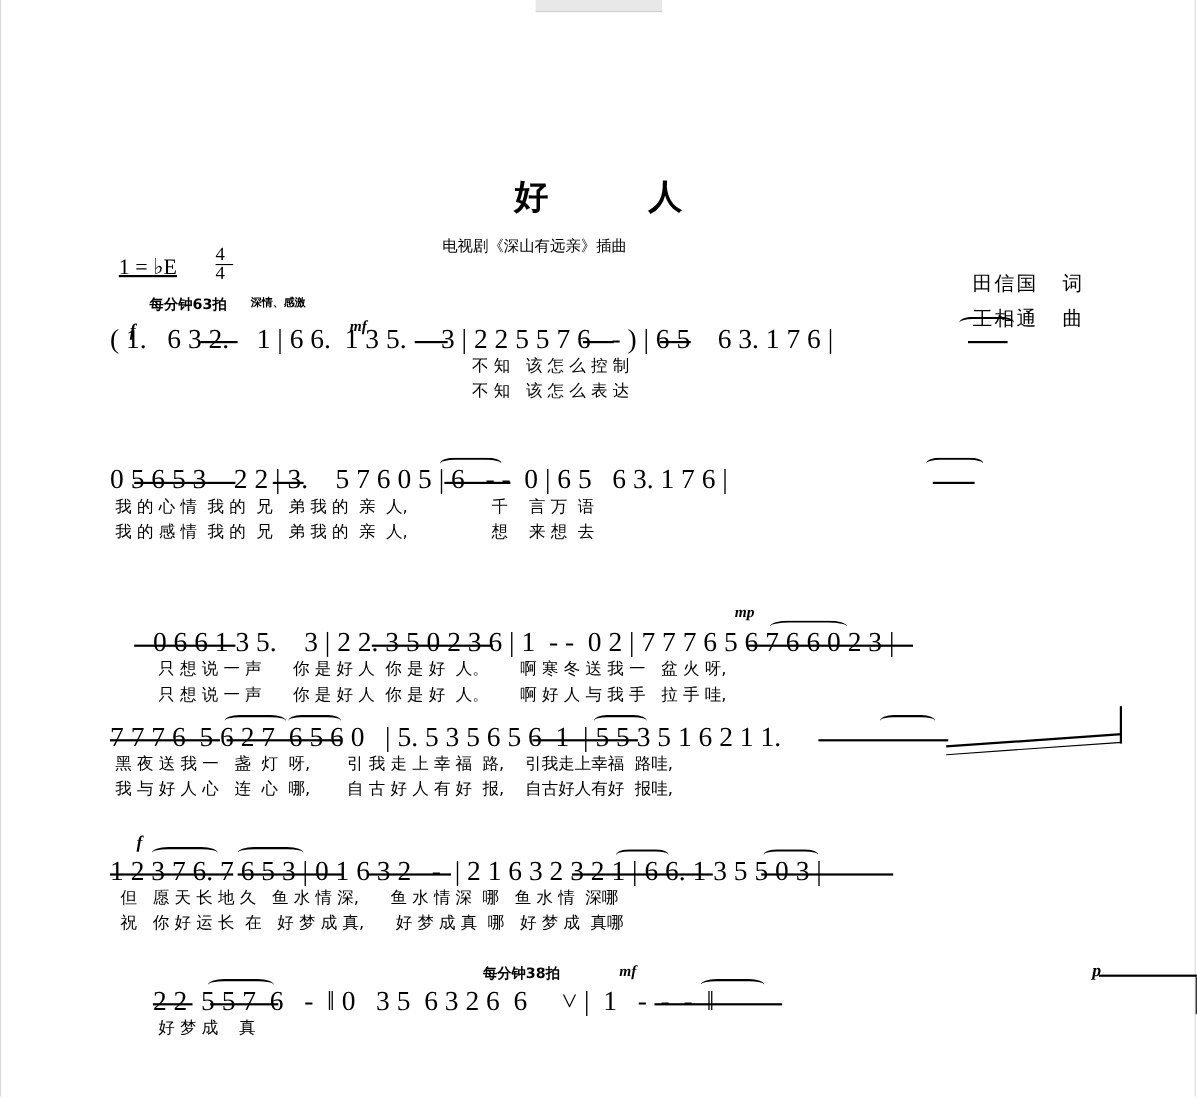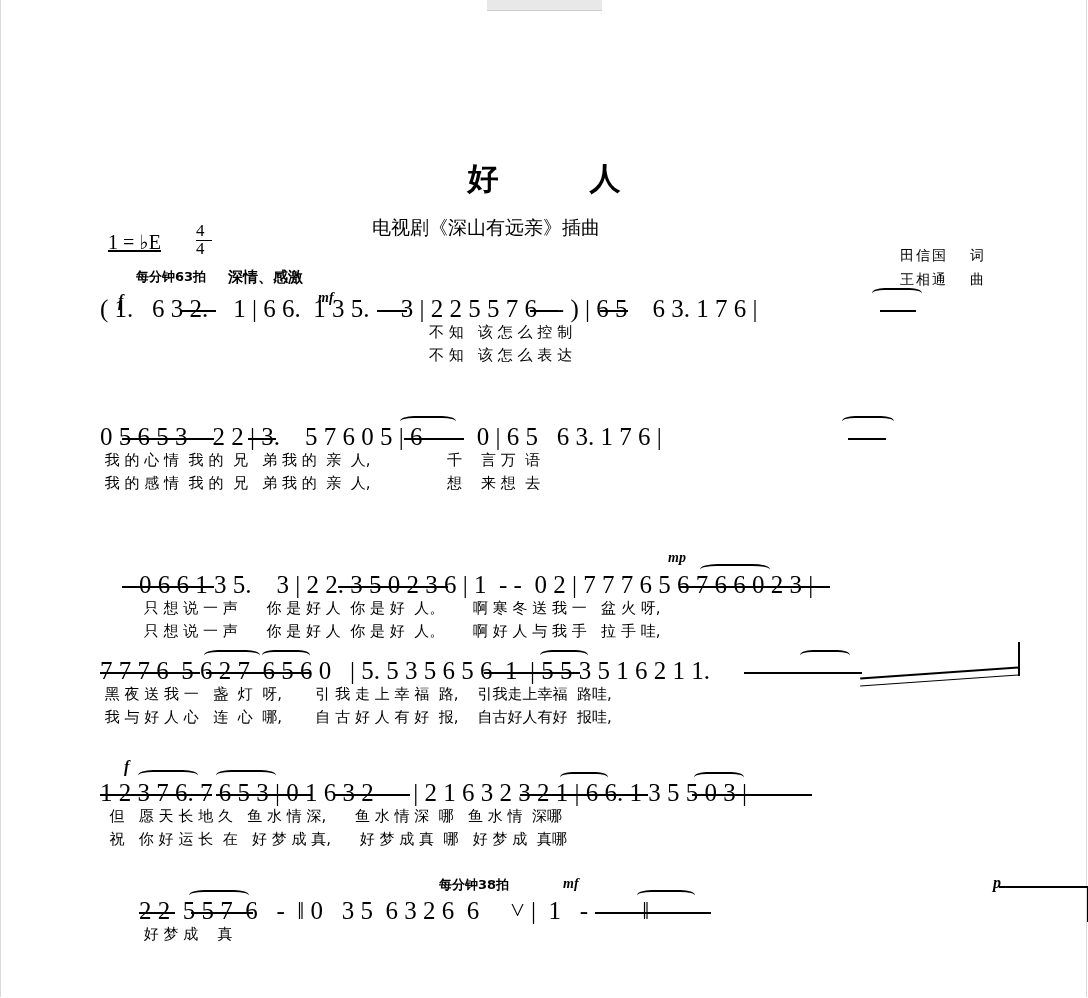--- a/index.html
+++ b/index.html
@@ -26,21 +26,21 @@
     position:absolute; left:0; top:158px; width:1088px;
     text-align:center;
     font-family:"DejaVu Sans", sans-serif;
     font-size:31px; font-weight:bold; letter-spacing:40px;
     text-indent:40px;
   }
   .subtitle {
     position:absolute; left:0; top:215px; width:972px;
     text-align:center;
     font-family:"DejaVu Sans", sans-serif;
-    font-size:19px;
+    font-size:14px;
   }
 
   .keysig {
     position:absolute; left:108px; top:230px;
     font-size:20px; font-family:"Liberation Serif", serif;text-decoration:underline;
   }
   .meter {
     position:absolute; left:196px; top:222px;
     font-size:17px; text-align:center; line-height:1.05;
     font-family:"Liberation Serif", serif;
@@ -49,26 +49,26 @@
   .meter .den { display:block; }
 
   .tempo-mark {
     position:absolute; left:100px; top:268px;
     font-family:"DejaVu Sans", sans-serif;
     font-size:13px; font-weight:bold;margin-left:36px;
   }
   .expr-mark {
     position:absolute; left:228px; top:268px;
     font-family:Liberation Mono, monospace;
-    font-size:15px; font-weight:bold;
+    font-size:10px; font-weight:bold;
   }
   .credits {
     position:absolute; right:104px; top:244px;
     font-family:"DejaVu Sans", sans-serif;
-    font-size:14px; line-height:1.7; text-align:left;
+    font-size:18px; line-height:1.7; text-align:left;
   }
   .credits div span.n { letter-spacing:2px; }
   .credits div span.r { margin-left:22px; }
 
   
   .system { position:absolute; left:0; width:1088px; }
   .notes {
     font-family:"Liberation Serif", serif;
     font-size:25px;
     letter-spacing:0px;

